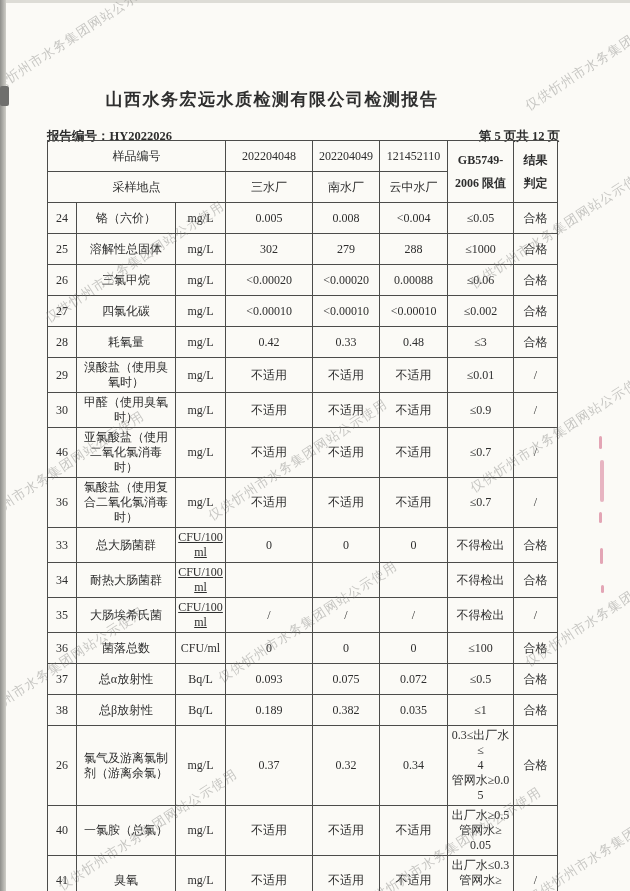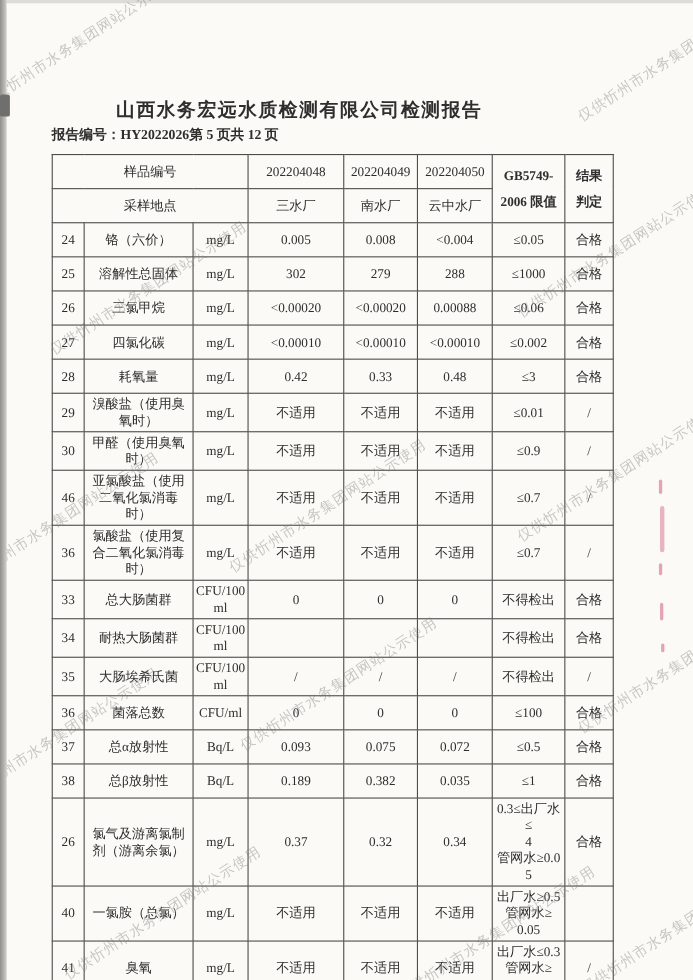--- a/index.html
+++ b/index.html
@@ -15,34 +15,34 @@
   .scan-smudge{position:absolute;left:0;top:86px;width:9px;height:20px;background:#6f6f6d;border-radius:2px;z-index:6;}
   .scan-top-edge{position:absolute;left:0;top:0;width:630px;height:3px;background:#dddcd6;}
   .red-mark{position:absolute;background:#cf5f80;opacity:.55;border-radius:2px;z-index:4;}
   
   .wm-layer{position:absolute;inset:0;z-index:3;pointer-events:none;}
   .wm{position:absolute;white-space:nowrap;font-size:13px;letter-spacing:1px;
       color:rgba(120,120,118,.40);transform:translate(-50%,-50%) rotate(-33deg);}
   
   .title{position:absolute;top:88px;left:0;width:544px;text-align:center;
     font-size:17px;font-weight:bold;letter-spacing:1.5px;z-index:2;}
-  .meta-line{position:absolute;top:114px;left:47px;width:513px;z-index:2;
-    font-size:12.5px;font-weight:bold;display:flex;justify-content:flex-start;}
+  .meta-line{position:absolute;top:128px;left:47px;width:513px;z-index:2;
+    font-size:12.5px;font-weight:bold;display:flex;justify-content:space-between;}
   
   table.report{position:absolute;top:140px;left:47px;width:510px;z-index:2;
     border-collapse:collapse;table-layout:fixed;}
   table.report td,table.report th{
     border:1px solid #4c4c4a;font-weight:normal;
     font-size:12px;text-align:center;vertical-align:middle;
     padding:2px 2px;height:26px;line-height:1.25;word-break:break-all;}
   col.c-no{width:29px;}col.c-name{width:99px;}col.c-unit{width:50px;}
   col.c-v1{width:87px;}col.c-v2{width:67px;}col.c-v3{width:68px;}
   col.c-lim{width:66px;}col.c-res{width:44px;}
   td.name-cell{text-align:left;padding-left:5px;word-break:keep-all;font-family:Liberation Serif, serif;}
-  td.small-unit{font-size:9px;}
+  td.small-unit{font-size:9px;text-decoration:underline;}
   td.limit-multi{white-space:pre-line;font-size:10px;line-height:1.35;}
   th .hdr-2line div{line-height:1.9;font-weight:bold;}
 </style>
 </head>
 <body>
 
 <div class="scan-top-edge"></div>
 <div class="scan-left-edge"></div>
 <div class="scan-smudge"></div>
 <div class="red-mark" style="left:599px;top:436px;width:3px;height:13px;"></div>
@@ -82,21 +82,21 @@
       <col class="c-v2">
       <col class="c-v3">
     <col class="c-lim">
       <col class="c-res">
   </colgroup>
   <thead>
     <tr>
       <th colspan="3">样品编号</th>
       <th>202204048</th>
       <th>202204049</th>
-      <th>202204050</th>
+      <th>121452110</th>
       <th rowspan="2">
         <span class="hdr-2line"><div>GB5749-</div><div>2006 限值</div></span>
       </th>
       <th rowspan="2">
         <span class="hdr-2line"><div>结果</div><div>判定</div></span>
       </th>
     </tr>
     <tr>
       <th colspan="3">采样地点</th>
       <th>三水厂</th>

